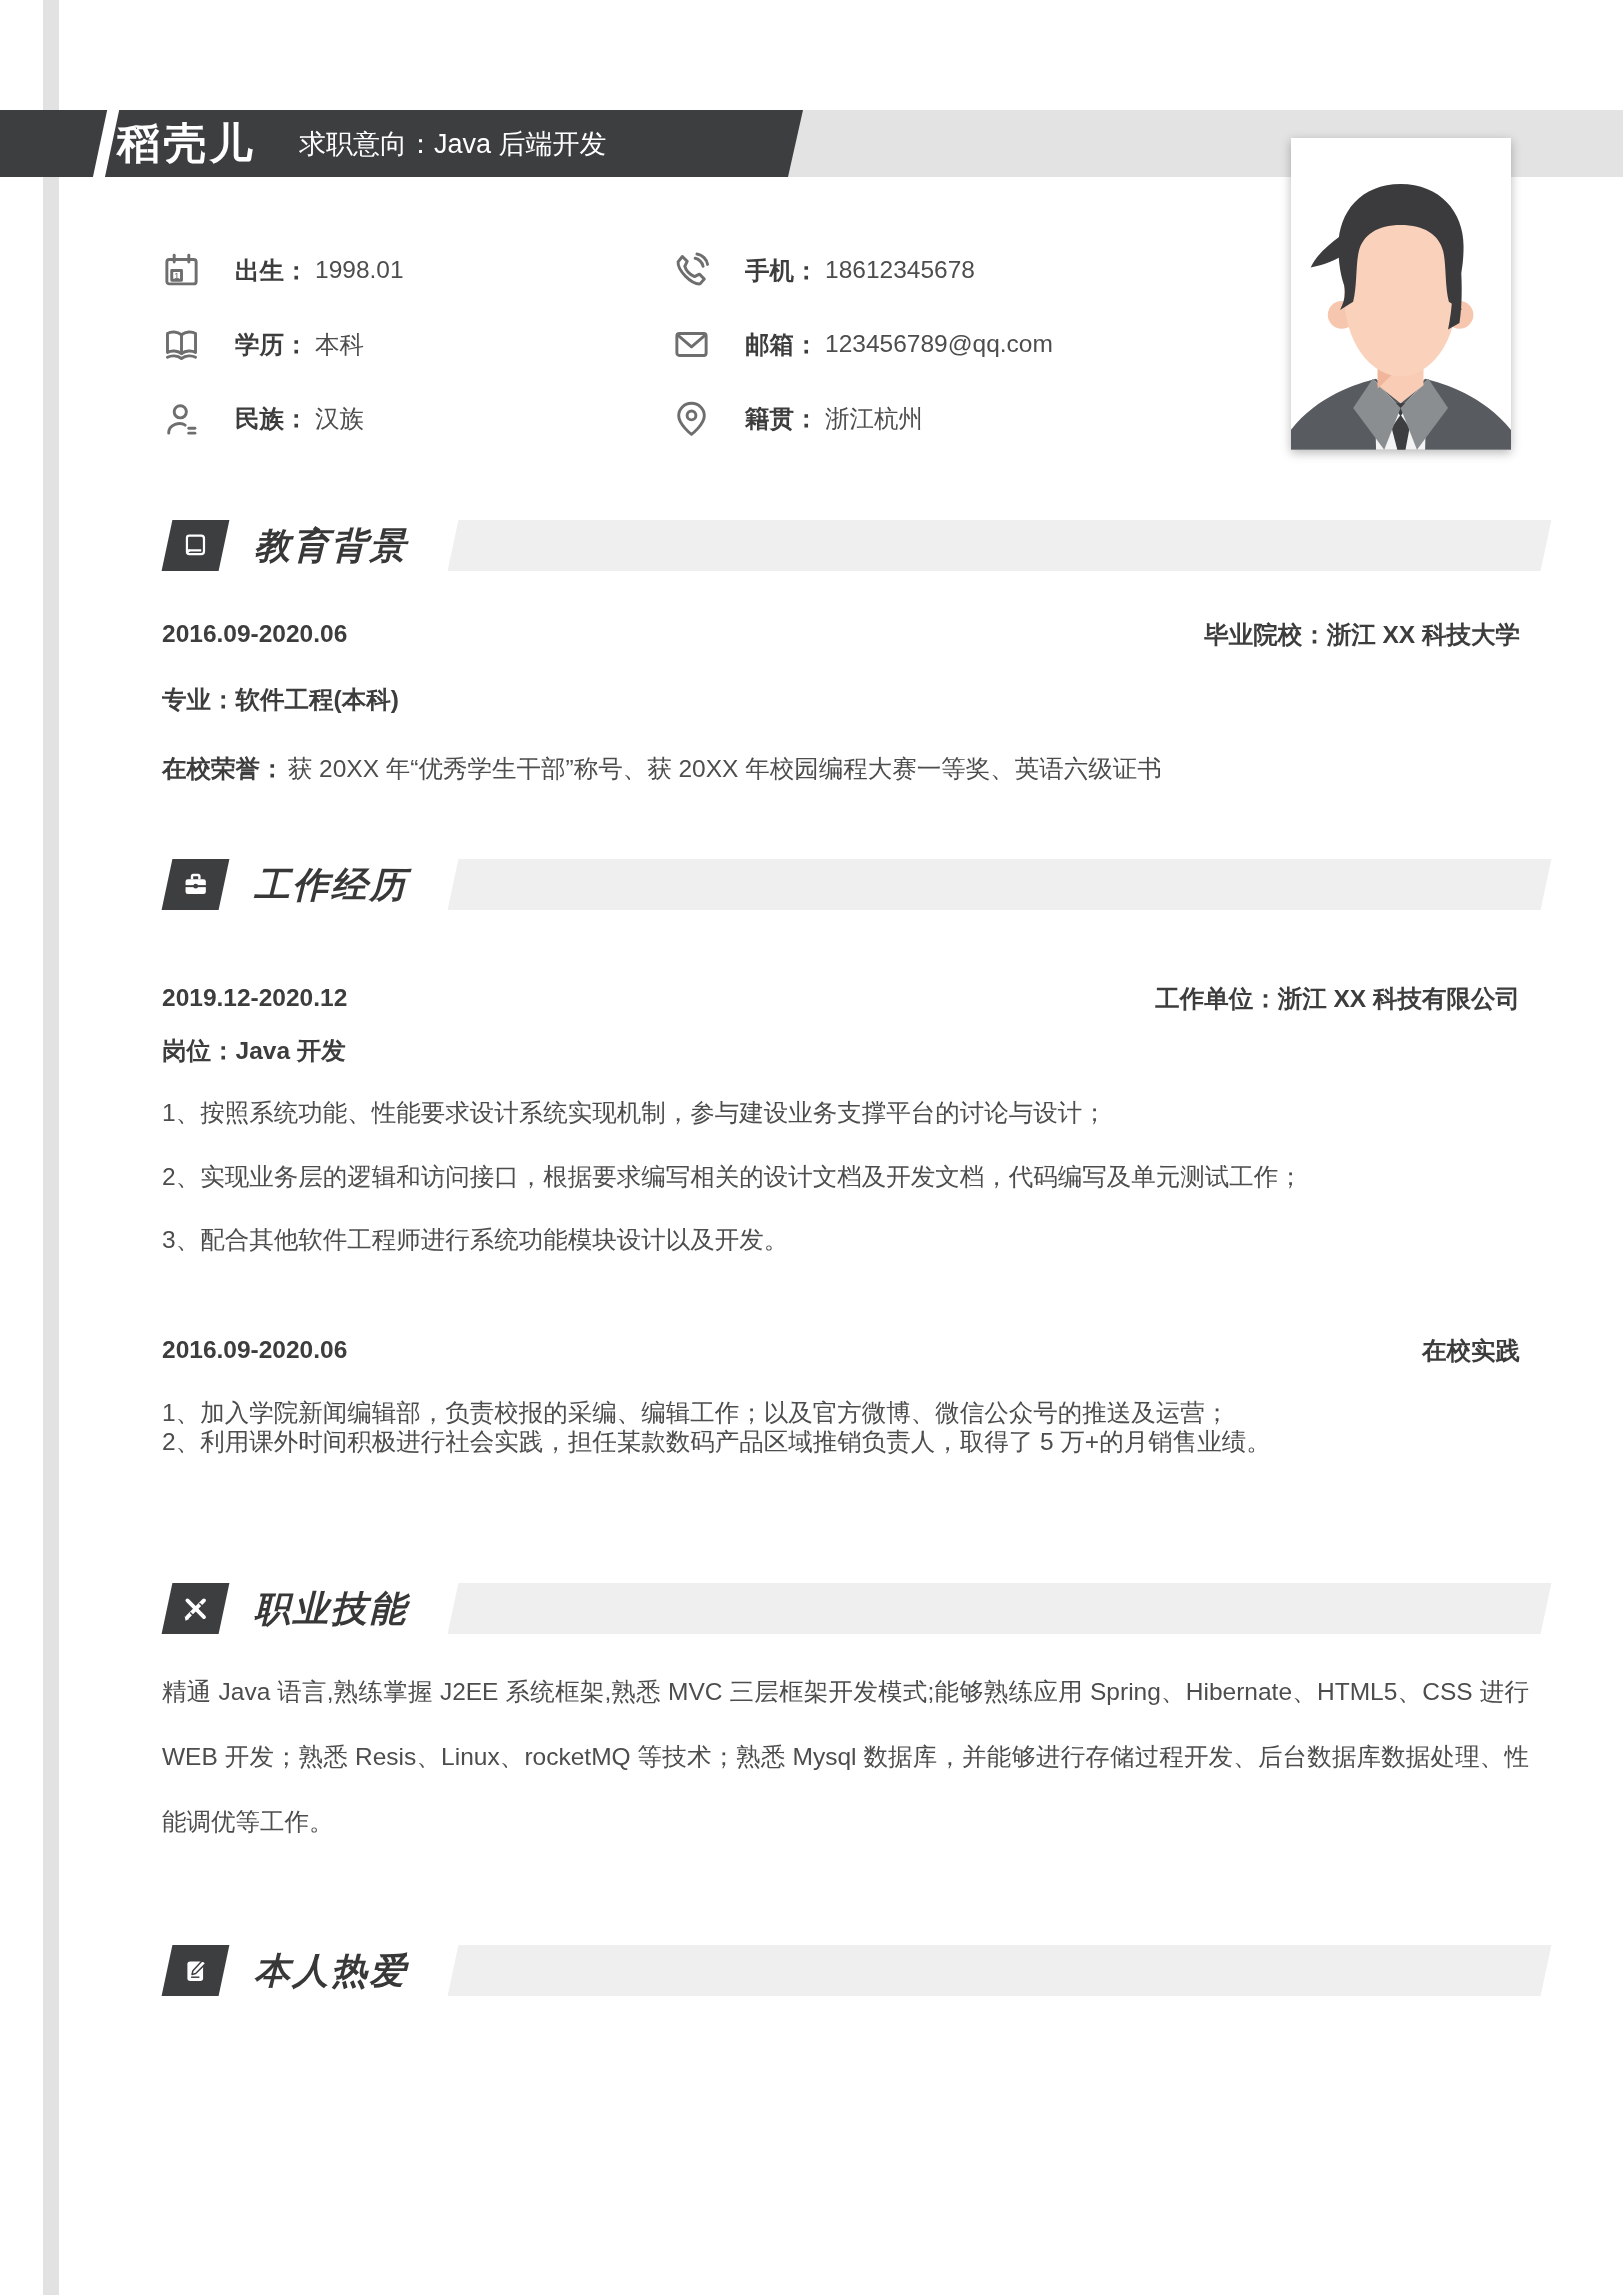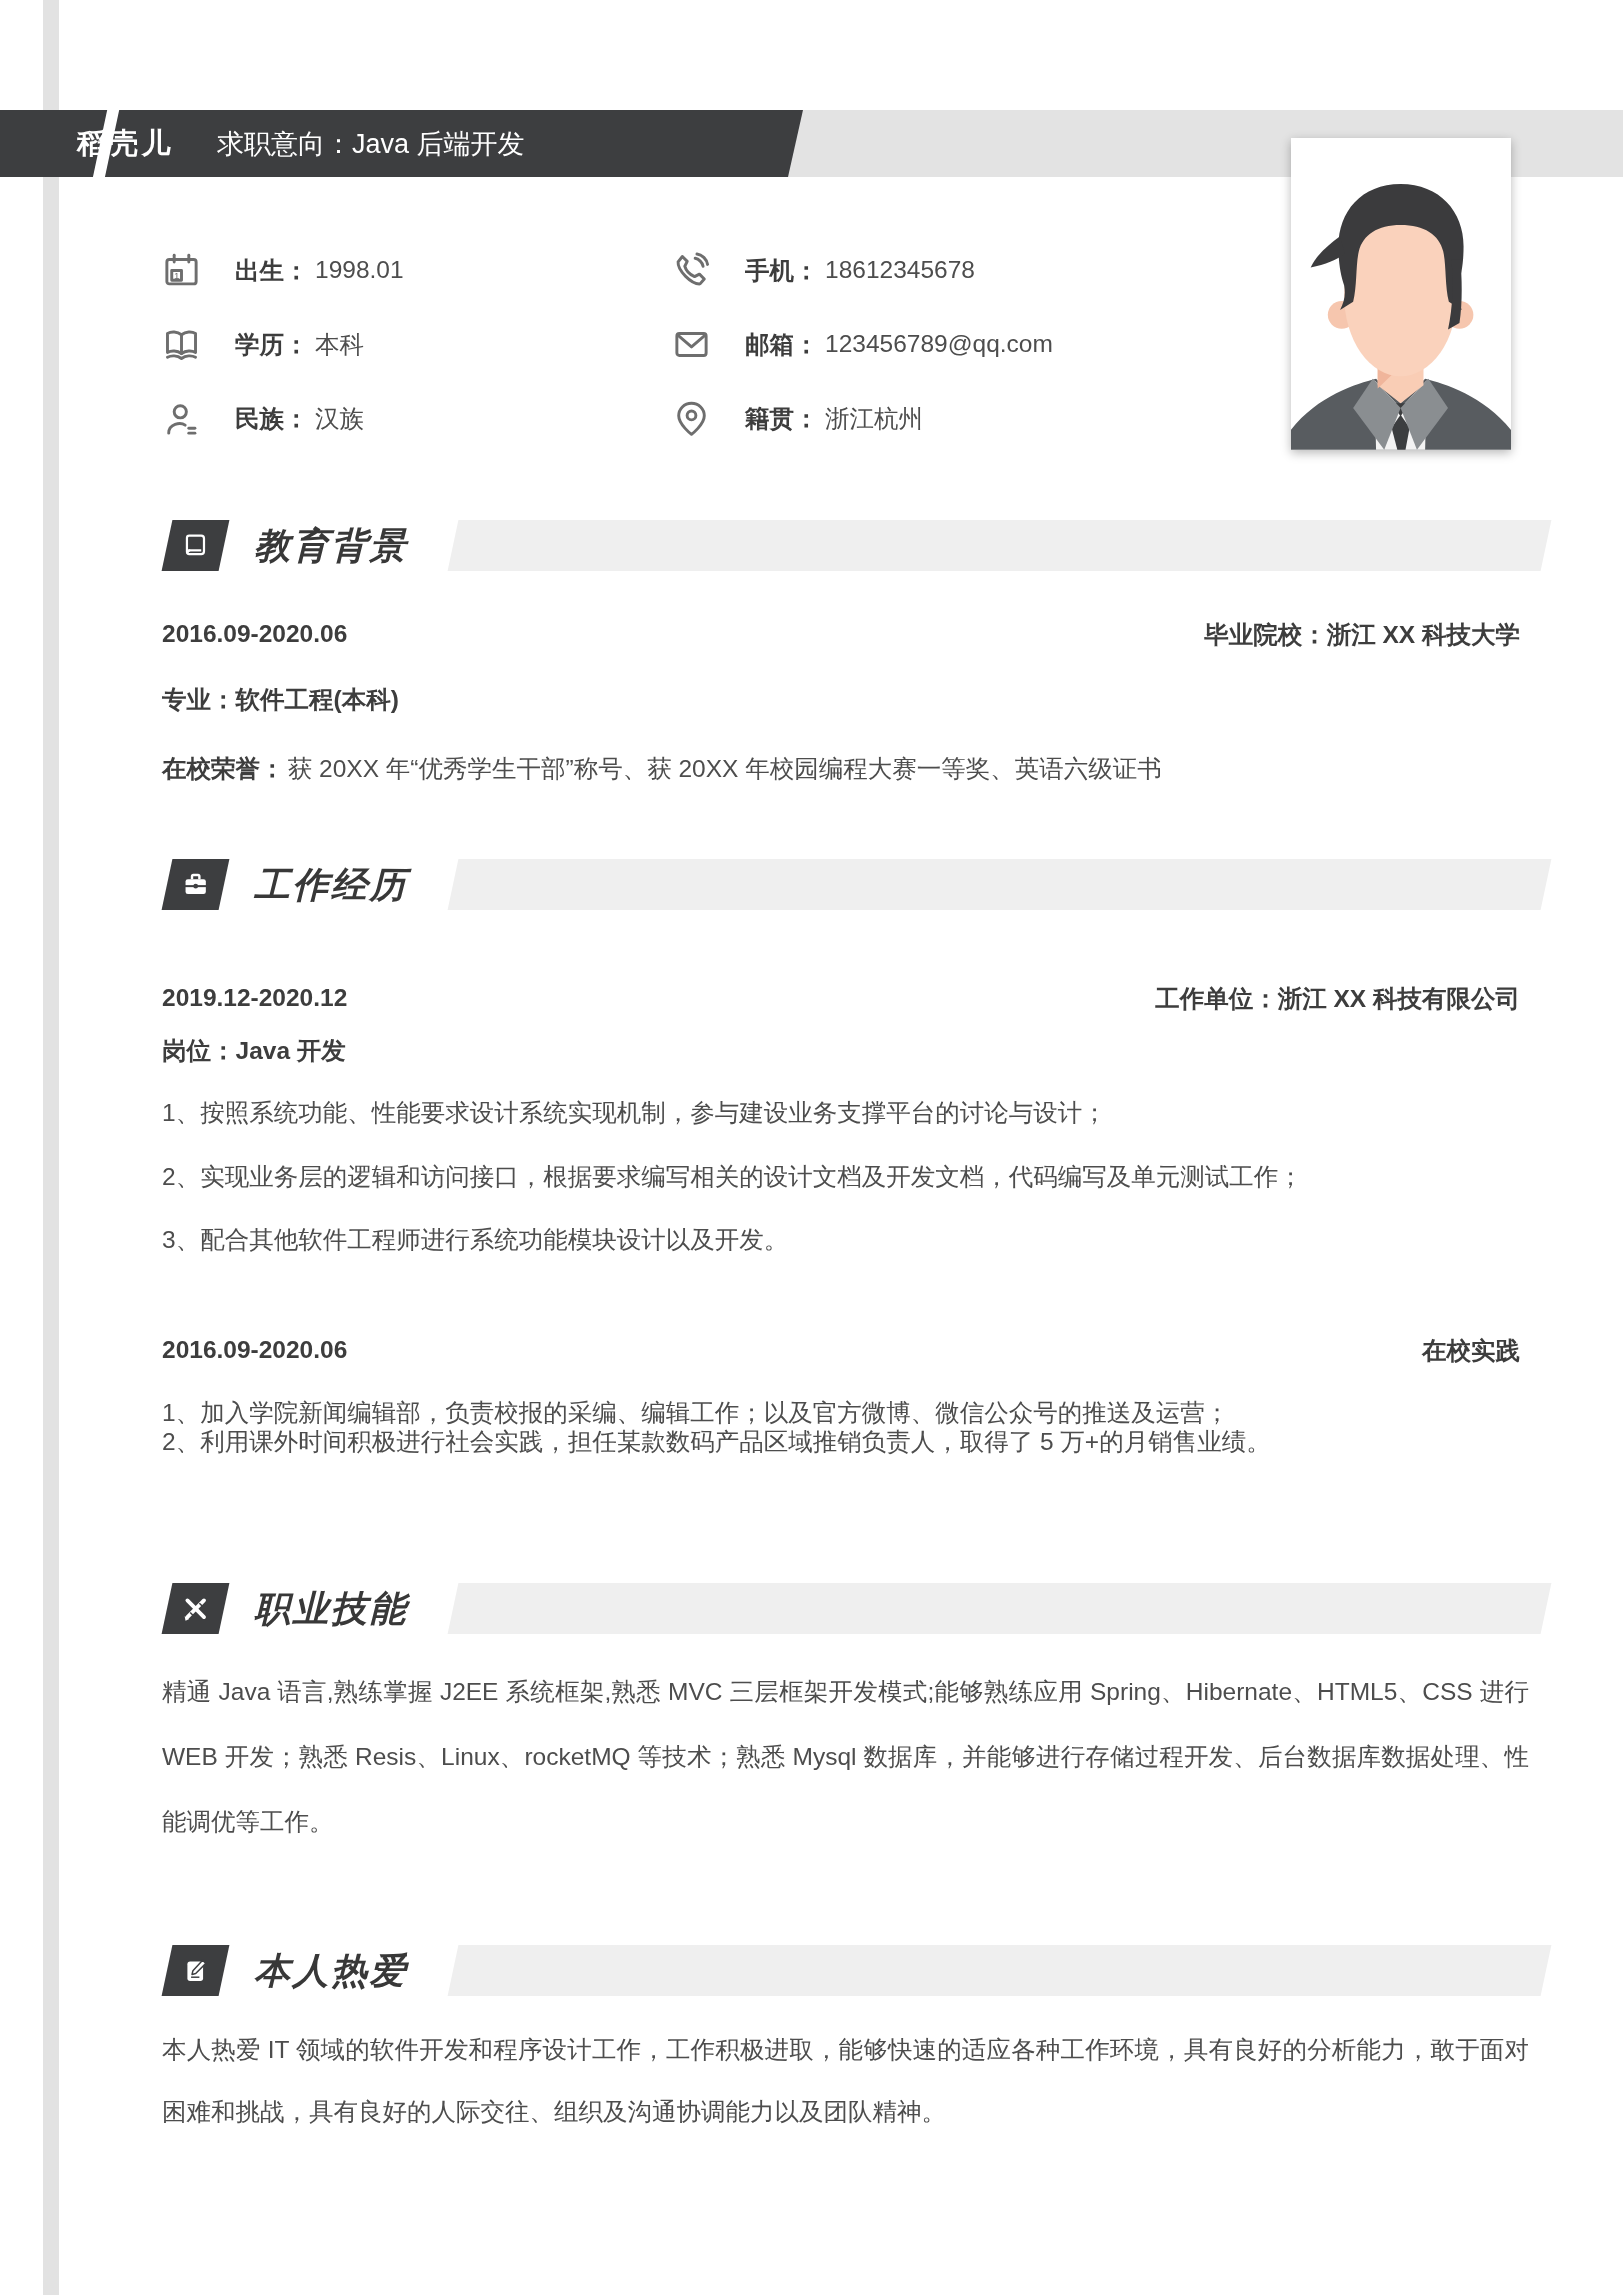--- a/index.html
+++ b/index.html
@@ -17,21 +17,21 @@
 
   
   .left-strip{position:absolute;left:43px;top:0;width:16.4px;height:100%;background:var(--left-strip);}
 
   
   .top-band{position:absolute;left:0;top:110px;width:100%;height:67px;background:var(--top-band);}
   .banner{position:absolute;left:0;top:110px;width:805px;height:67px;background:var(--dark);
           clip-path:polygon(0 0,803px 0,788px 100%,0 100%);
           display:flex;align-items:center;}
   .banner-slash{position:absolute;left:100px;top:-3.3px;bottom:-3.3px;width:12.3px;background:#ffffff;transform:skewX(-12deg);}
-  .banner-name{margin-left:77px;font-size:29px;line-height:67px;font-weight:700;color:#ffffff;letter-spacing:3.3px;white-space:nowrap;}
+  .banner-name{margin-left:117px;font-size:43px;line-height:67px;font-weight:700;color:#ffffff;letter-spacing:3.3px;white-space:nowrap;}
   .banner-intent{margin-left:43px;font-size:27px;color:#ffffff;white-space:nowrap;}
 
   
   .photo{position:absolute;left:1291px;top:138px;width:220px;height:312px;background:#ffffff;
          box-shadow:0 2.5px 9.8px rgba(0,0,0,0.28);}
   .photo svg{display:block;width:100%;height:100%;}
 
   
   .info-col{position:absolute;top:251px;}
   .info-col.c1{left:162px;}
@@ -237,15 +237,14 @@
     <div class="sec-band"></div>
     <div class="sec-badge">
       <svg viewBox="0 0 32 32">
         <rect x="7" y="6" width="17" height="21" rx="3" fill="#ffffff"></rect>
         <path d="M23.5 4.5 L 27 8 L 16 19 L 12 20 L 13 16 Z" fill="#ffffff" stroke="#3d3e40" stroke-width="1.6" stroke-linejoin="round"></path>
         <line x1="11" y1="23" x2="20" y2="23" stroke="#3d3e40" stroke-width="1.6"></line>
       </svg>
     </div>
     <div class="sec-title">本人热爱</div>
   </div>
-  <div class="para selfeval" style="top:2019px">本人热爱 IT 领域的软件开发和程序设计工作，工作积极进取，能够快速的适应各种工作环境，具有良好的分析能力，敢于面对困难和挑战，具有良好的人际交往、组织及沟通协调能力以及团队精神。</div>
 </div>
 
 
 </body></html>

